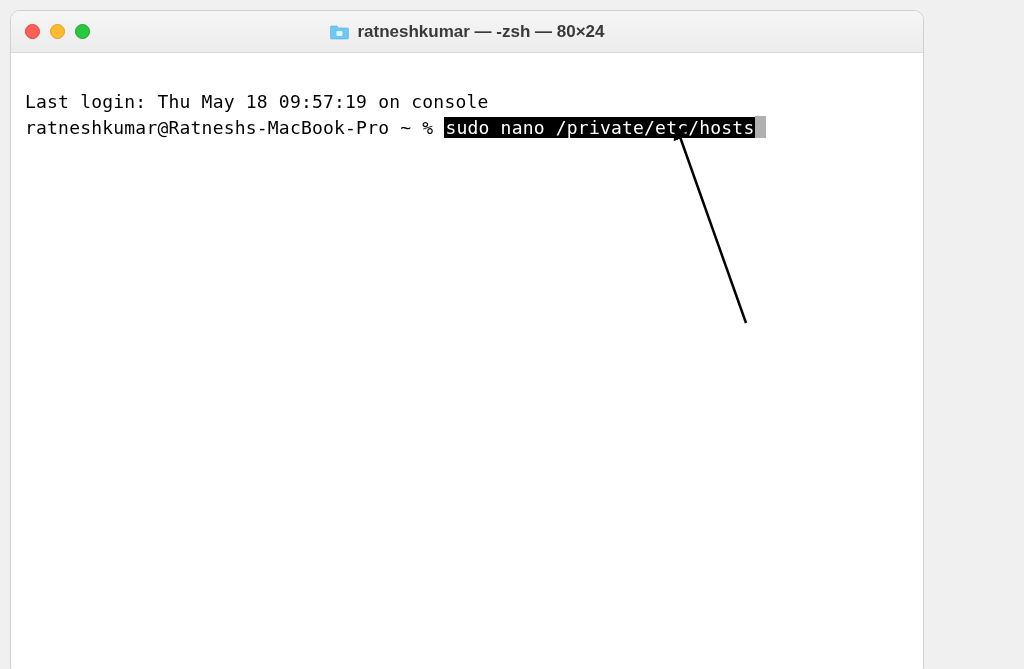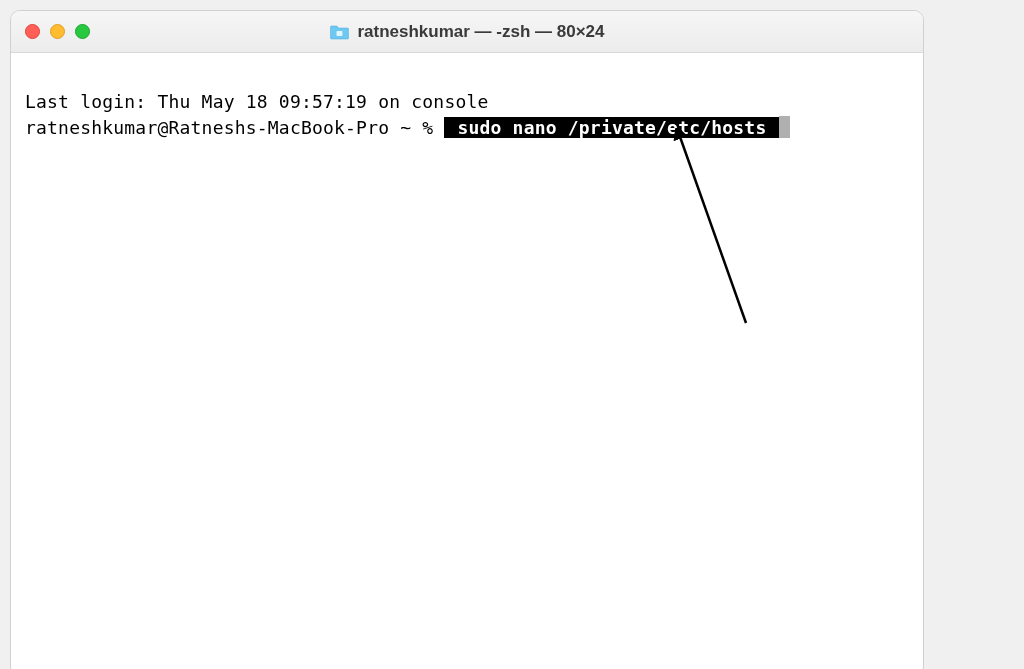--- a/index.html
+++ b/index.html
@@ -77,22 +77,21 @@
       white-space: pre;
       letter-spacing: 0.2px;
       position: relative;
     }
     .line {
       white-space: pre;
     }
     .selected-command {
       background: #000;
       color: #fff;
-      padding: 0 13px;
-      font-weight: bold;
+      padding: 0 1px;
     }
     .cursor-block {
       display: inline-block;
       width: 11px;
       height: 22px;
       background: #b0b0b0;
       vertical-align: text-bottom;
       margin-left: 0;
     }
     .annotation-arrow {

